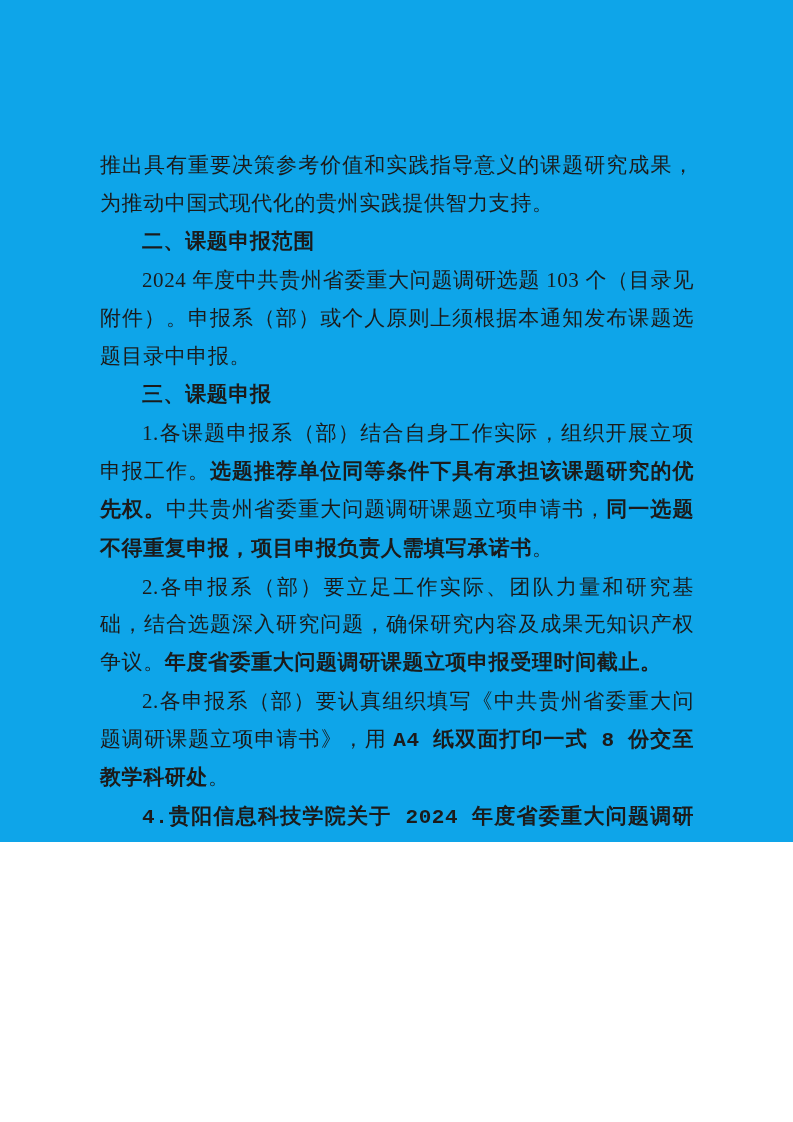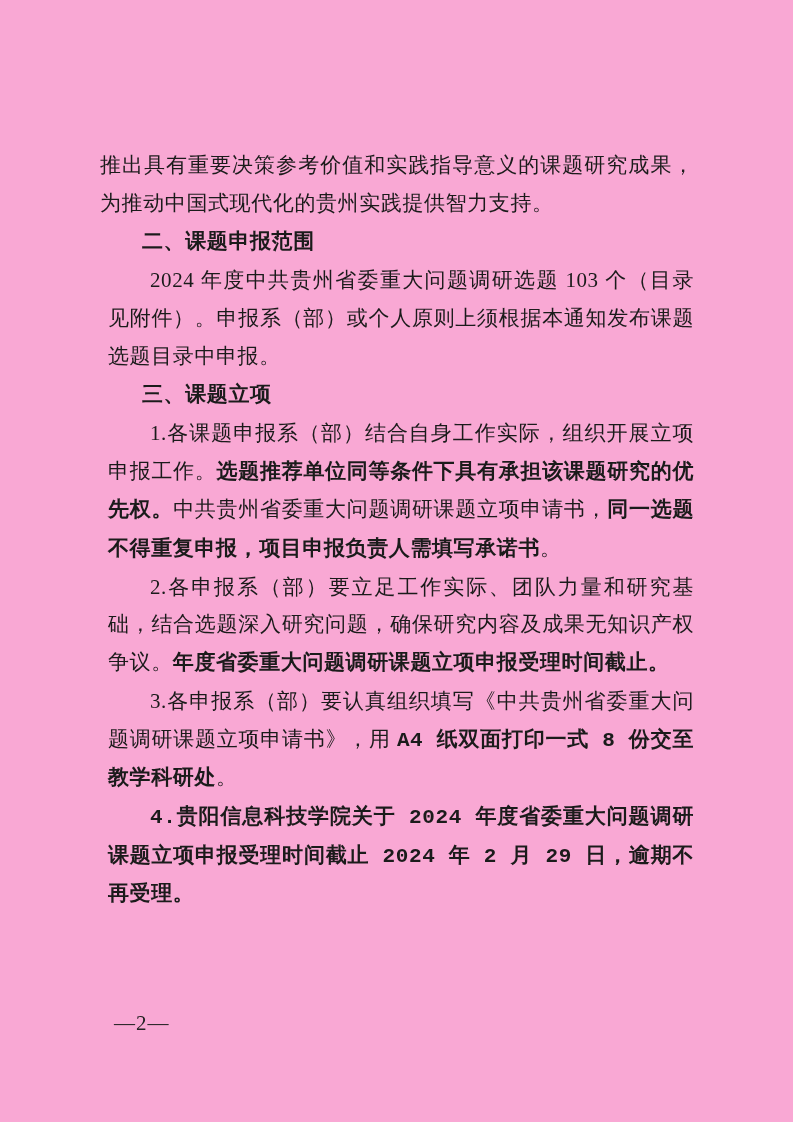--- a/index.html
+++ b/index.html
@@ -3,43 +3,42 @@
 <meta charset="utf-8">
 <style>
   html, body {
     margin: 0;
     padding: 0;
     background: #ffffff;
   }
   .page {
     position: relative;
     width: 793px;
-    height: 1122px;
-    background: #f9a8d4;
+    height: 842px;
+    background: #0ea5e9;
     overflow: hidden;
     font-family: "Liberation Serif", "DejaVu Serif", serif;
     color: #1b1b1b;
   }
   .doc-body {
     position: absolute;
     left: 100px;
     top: 147px;
     width: 594px;
     font-size: 21px;
     line-height: 37.7px;
     text-align: justify;
     letter-spacing: 0.6px;
   }
   .para {
     margin: 0;
     padding: 0;
   }
   .para.indent {
     text-indent: 2em;
-    margin-left: 8px;
   }
   .para.heading {
     text-indent: 2em;
     font-weight: 700;
     font-family: "Liberation Sans", "DejaVu Sans", sans-serif;
   }
   .run-bold {
     font-weight: 700;
     font-family: Liberation Mono, monospace;
   }
@@ -55,20 +54,20 @@
   }
 </style>
 </head>
 <body>
 
 <div class="page">
   <div class="doc-body">
       <p class="para "><span>推出具有重要决策参考价值和实践指导意义的课题研究成果，为推动中国式现代化的贵州实践提供智力支持。</span></p>
       <p class="para heading"><span class="run-bold">二、课题申报范围</span></p>
       <p class="para indent"><span>2024 年度中共贵州省委重大问题调研选题 103 个（目录见附件）。申报系（部）或个人原则上须根据本通知发布课题选题目录中申报。</span></p>
-      <p class="para heading"><span class="run-bold">三、课题立项</span></p>
+      <p class="para heading"><span class="run-bold">三、课题申报</span></p>
       <p class="para indent"><span>1.各课题申报系（部）结合自身工作实际，组织开展立项申报工作。</span><span class="run-bold">选题推荐单位同等条件下具有承担该课题研究的优先权。</span><span>中共贵州省委重大问题调研课题立项申请书，</span><span class="run-bold">同一选题不得重复申报，项目申报负责人需填写承诺书</span><span>。</span></p>
       <p class="para indent"><span>2.各申报系（部）要立足工作实际、团队力量和研究基础，结合选题深入研究问题，确保研究内容及成果无知识产权争议。</span><span class="run-bold">年度省委重大问题调研课题立项申报受理时间截止。</span></p>
-      <p class="para indent"><span>3.各申报系（部）要认真组织填写《中共贵州省委重大问题调研课题立项申请书》，用 </span><span class="run-bold">A4 纸双面打印一式 8 份交至教学科研处</span><span>。</span></p>
+      <p class="para indent"><span>2.各申报系（部）要认真组织填写《中共贵州省委重大问题调研课题立项申请书》，用 </span><span class="run-bold">A4 纸双面打印一式 8 份交至教学科研处</span><span>。</span></p>
       <p class="para indent"><span class="run-bold">4.贵阳信息科技学院关于 2024 年度省委重大问题调研课题立项申报受理时间截止 2024 年 2 月 29 日，逾期不再受理。</span></p>
     </div>
   <div class="page-number">—2—</div>
 </div>
 
 </body></html>

